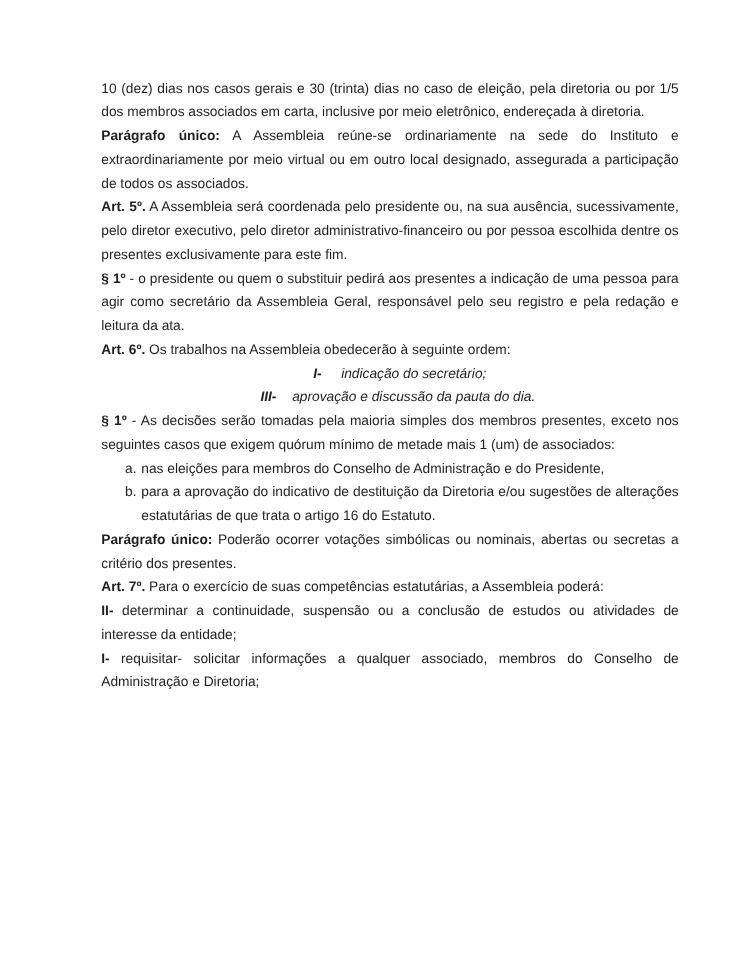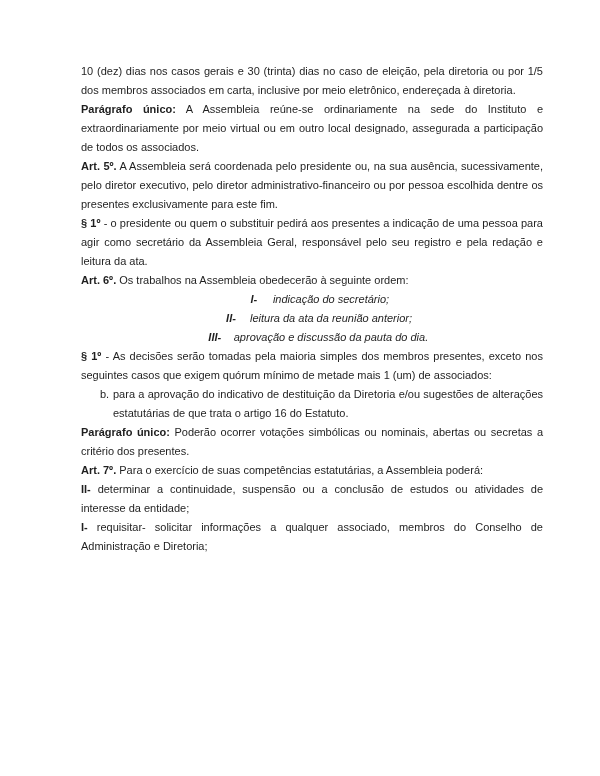--- a/index.html
+++ b/index.html
@@ -54,22 +54,22 @@
 <body>
 
 <div class="page">
   <div class="doc" style="color: rgb(31, 31, 31);">
       <p class="para"><span>10 (dez) dias nos casos gerais e 30 (trinta) dias no caso de eleição, pela diretoria ou por 1/5 dos membros associados em carta, inclusive por meio eletrônico, endereçada à diretoria.</span></p>
       <p class="para"><span class="b">Parágrafo único:</span><span> A Assembleia reúne-se ordinariamente na sede do Instituto e extraordinariamente por meio virtual ou em outro local designado, assegurada a participação de todos os associados.</span></p>
       <p class="para"><span class="b">Art. 5º.</span><span> A Assembleia será coordenada pelo presidente ou, na sua ausência, sucessivamente, pelo diretor executivo, pelo diretor administrativo-financeiro ou por pessoa escolhida dentre os presentes exclusivamente para este fim.</span></p>
       <p class="para"><span class="b">§ 1º</span><span> - o presidente ou quem o substituir pedirá aos presentes a indicação de uma pessoa para agir como secretário da Assembleia Geral, responsável pelo seu registro e pela redação e leitura da ata.</span></p>
       <p class="para"><span class="b">Art. 6º.</span><span> Os trabalhos na Assembleia obedecerão à seguinte ordem:</span></p>
       <p class="li-roman"><span class="marker roman-marker">I-</span><span>indicação do secretário;</span></p>
-      <p class="li-roman"><span class="marker roman-marker">II-</span><span>leitura da ata da reunião anterior;</span></p>
       <p class="li-roman"><span class="marker roman-marker">III-</span><span>aprovação e discussão da pauta do dia.</span></p>
       <p class="para"><span class="b">§ 1º</span><span> - As decisões serão tomadas pela maioria simples dos membros presentes, exceto nos seguintes casos que exigem quórum mínimo de metade mais 1 (um) de associados:</span></p>
+      <p class="li-alpha"><span class="marker alpha-marker">a.</span><span>nas eleições para membros do Conselho de Administração e do Presidente,</span></p>
       <p class="li-alpha"><span class="marker alpha-marker">b.</span><span>para a aprovação do indicativo de destituição da Diretoria e/ou sugestões de alterações estatutárias de que trata o artigo 16 do Estatuto.</span></p>
       <p class="para"><span class="b">Parágrafo único:</span><span> Poderão ocorrer votações simbólicas ou nominais, abertas ou secretas a critério dos presentes.</span></p>
       <p class="para"><span class="b">Art. 7º.</span><span> Para o exercício de suas competências estatutárias, a Assembleia poderá:</span></p>
       <p class="para"><span class="b">II-</span><span> determinar a continuidade, suspensão ou a conclusão de estudos ou atividades de interesse da entidade;</span></p>
       <p class="para"><span class="b">I-</span><span> requisitar- solicitar informações a qualquer associado, membros do Conselho de Administração e Diretoria;</span></p>
     </div>
 </div>
 
 </body></html>

